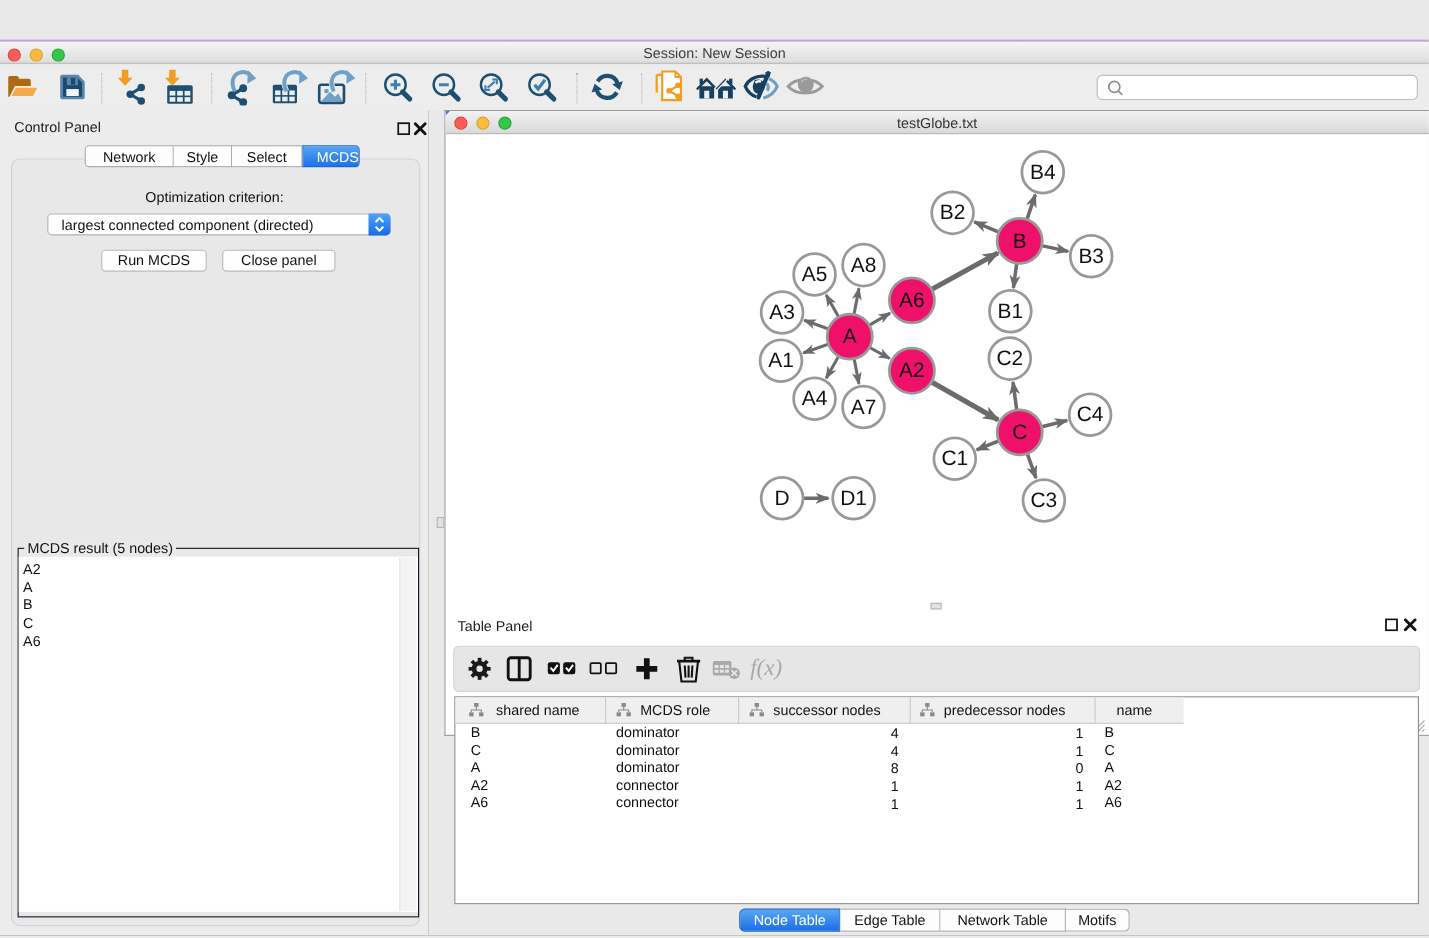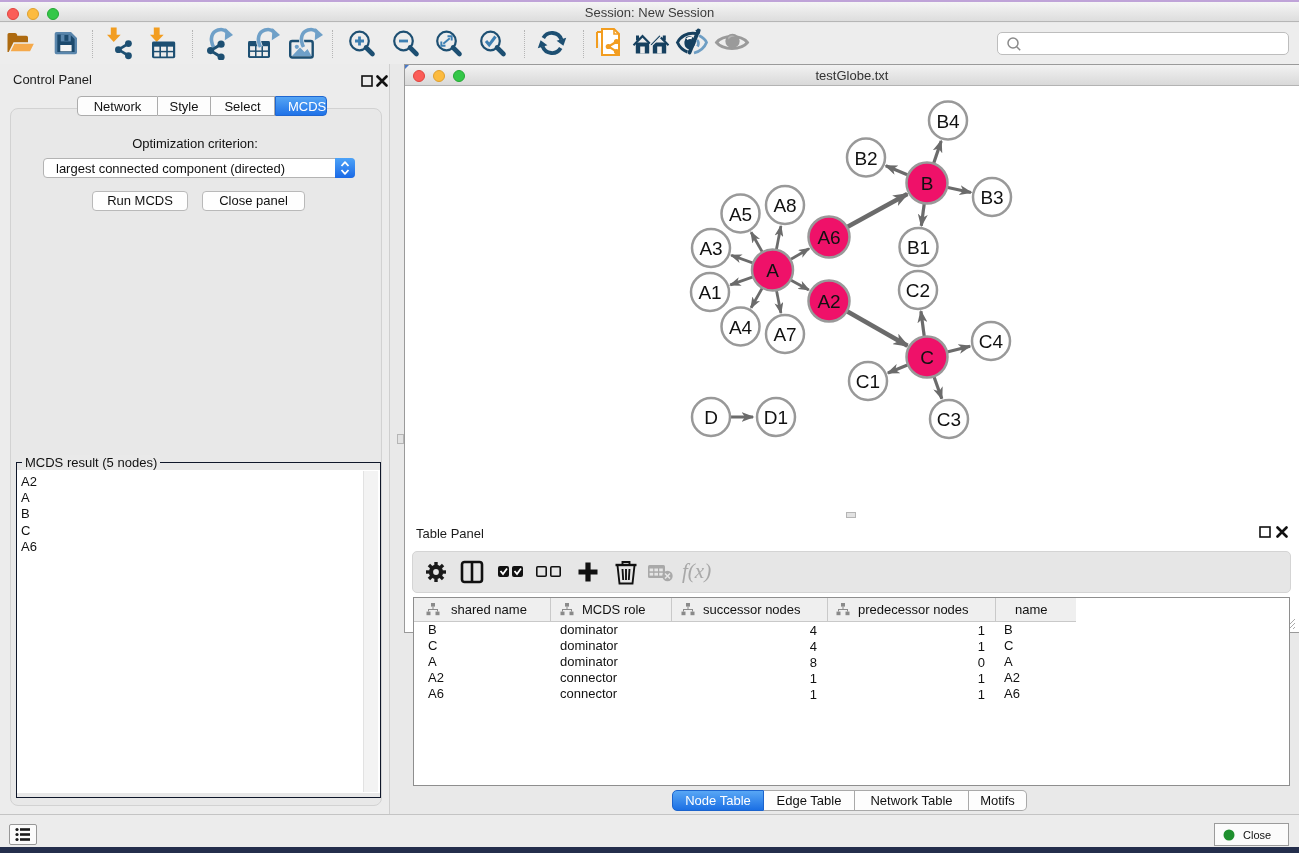--- a/index.html
+++ b/index.html
@@ -1,17 +1,17 @@
 <!DOCTYPE html>
 <html><head><meta charset="utf-8">
 <style>
 * { margin:0; padding:0; box-sizing:border-box; }
 html,body { width:1299px; height:853px; overflow:hidden; }
 body { font-family:"Liberation Sans",sans-serif; background:#e9e9e9; position:relative; }
-.abs { position:absolute; }
+.abs { position:absolute;margin-top:36px; }
 #topstrip { left:0; top:0; width:1299px; height:2px; background:#bfa3d8; }
 #titlebar { left:0; top:2px; width:1299px; height:20px; background:linear-gradient(#f5f5f5,#dddddd); border-bottom:1px solid #b6b6b6; }
 #titlebar .t { position:absolute; left:0; right:0; top:3px; text-align:center; font-size:13px; color:#3c3c3c; }
 .light { position:absolute; width:12px; height:12px; border-radius:50%; top:6px; }
 #toolbar { left:0; top:23px; width:1299px; height:41px; background:#ededed; }
 .sep { position:absolute; top:7px; height:28px; width:0; border-left:1px dotted #b5b5b5; }
 #search { position:absolute; left:997px; top:9px; width:292px; height:23px; background:#fff; border:1px solid #bdbdbd; border-radius:5px; }
 
 #cpanel { left:0; top:64px; width:390px; height:750px; background:#ececec; border-right:1px solid #cfcfcf; }
 #cpanel .hdr { position:absolute; left:13px; top:8px; font-size:13px; color:#1c1c1c; }

